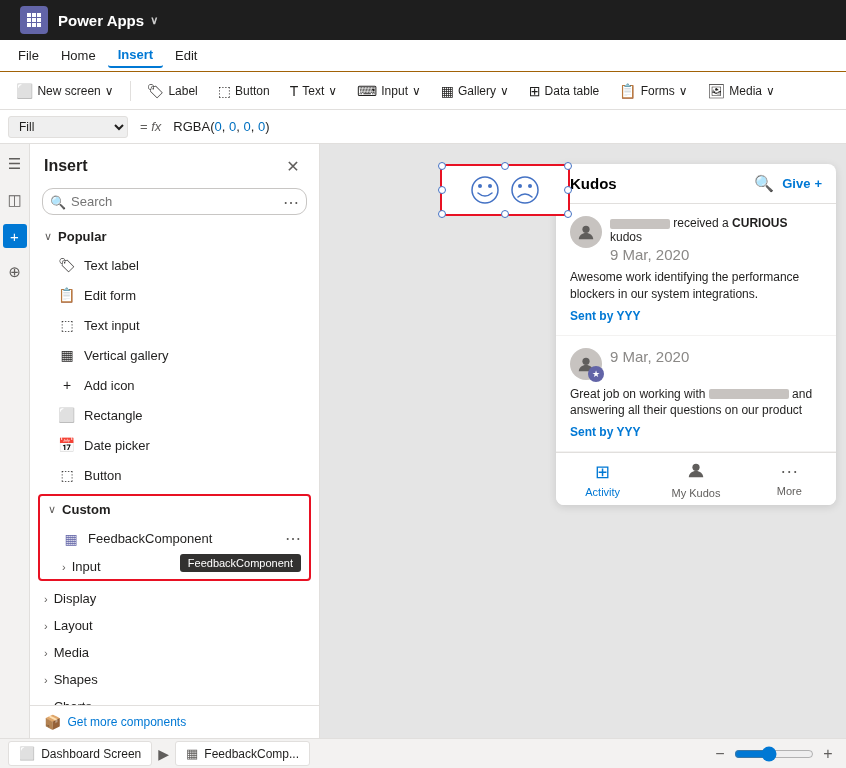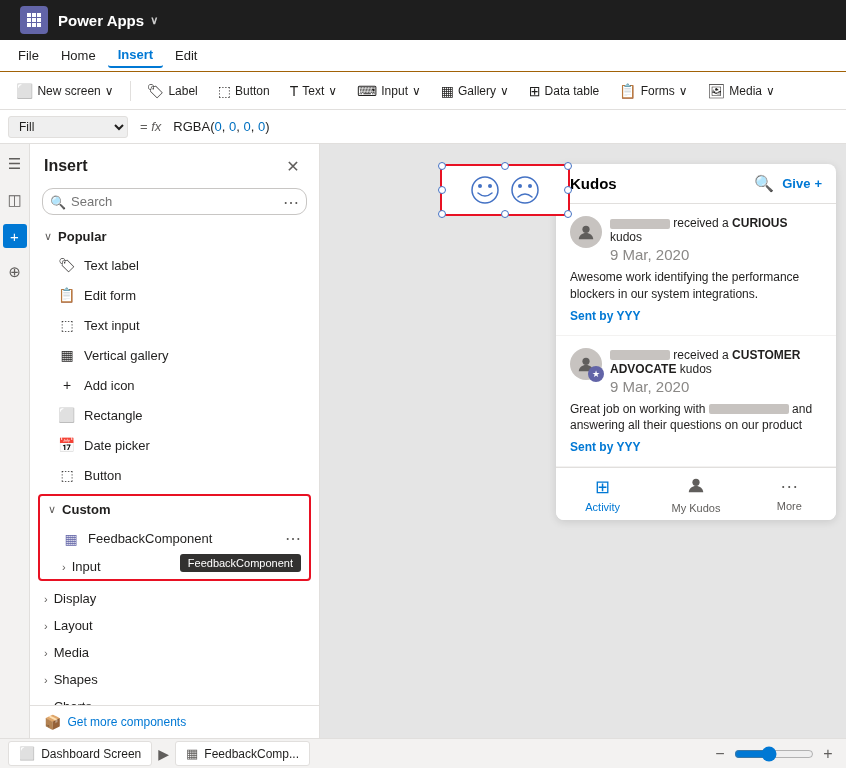--- a/index.html
+++ b/index.html
@@ -692,24 +692,20 @@
           <div class="avatar-wrapper">
             <div class="avatar-circle">
               <svg width="18" height="18" viewBox="0 0 20 20" fill="#605e5c">
                   <circle cx="10" cy="7" r="4"></circle>
                   <path d="M2 18c0-4 3.6-7 8-7s8 3 8 7"></path>
                 </svg>
             </div>
             <div class="avatar-badge">★</div>
           </div>
           <div class="kudos-card-text">
-            <div class="kudos-received">
-              <span class="kudos-blurred"></span>
-              <span> received a </span><span class="kudos-type">CUSTOMER ADVOCATE</span><span> kudos</span>
-            </div>
             <div class="kudos-time">9 Mar, 2020</div>
           </div>
         </div>
         <div class="kudos-message">
           <span>Great job on working with</span>
           <span class="kudos-blurred" style="width:80px;display:inline-block;"></span>
           <span>and answering all their questions on our product</span>
         </div>
         <div class="kudos-sender">Sent by YYY</div>
       </div>

